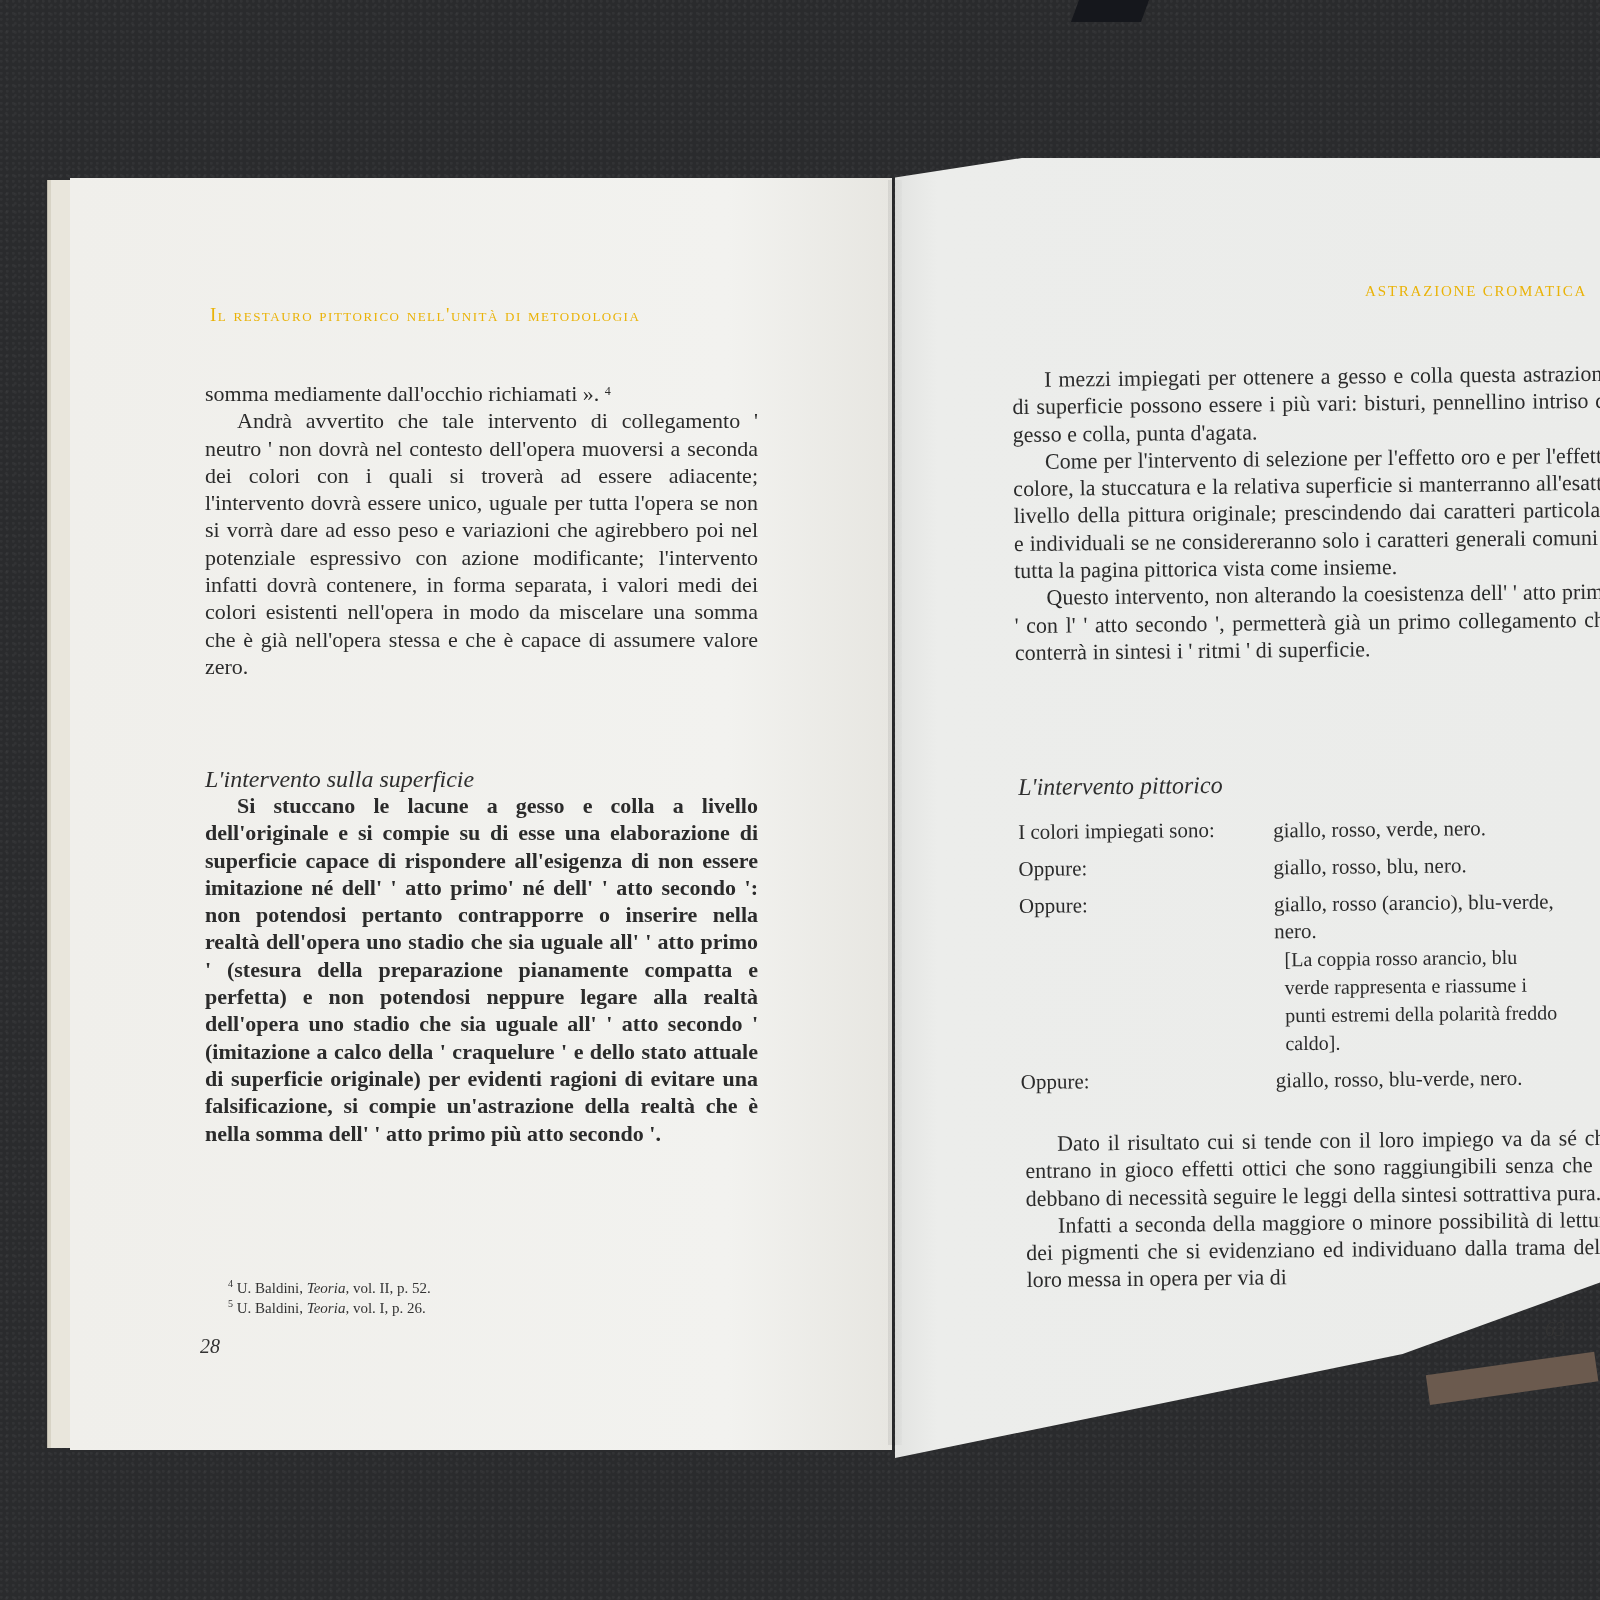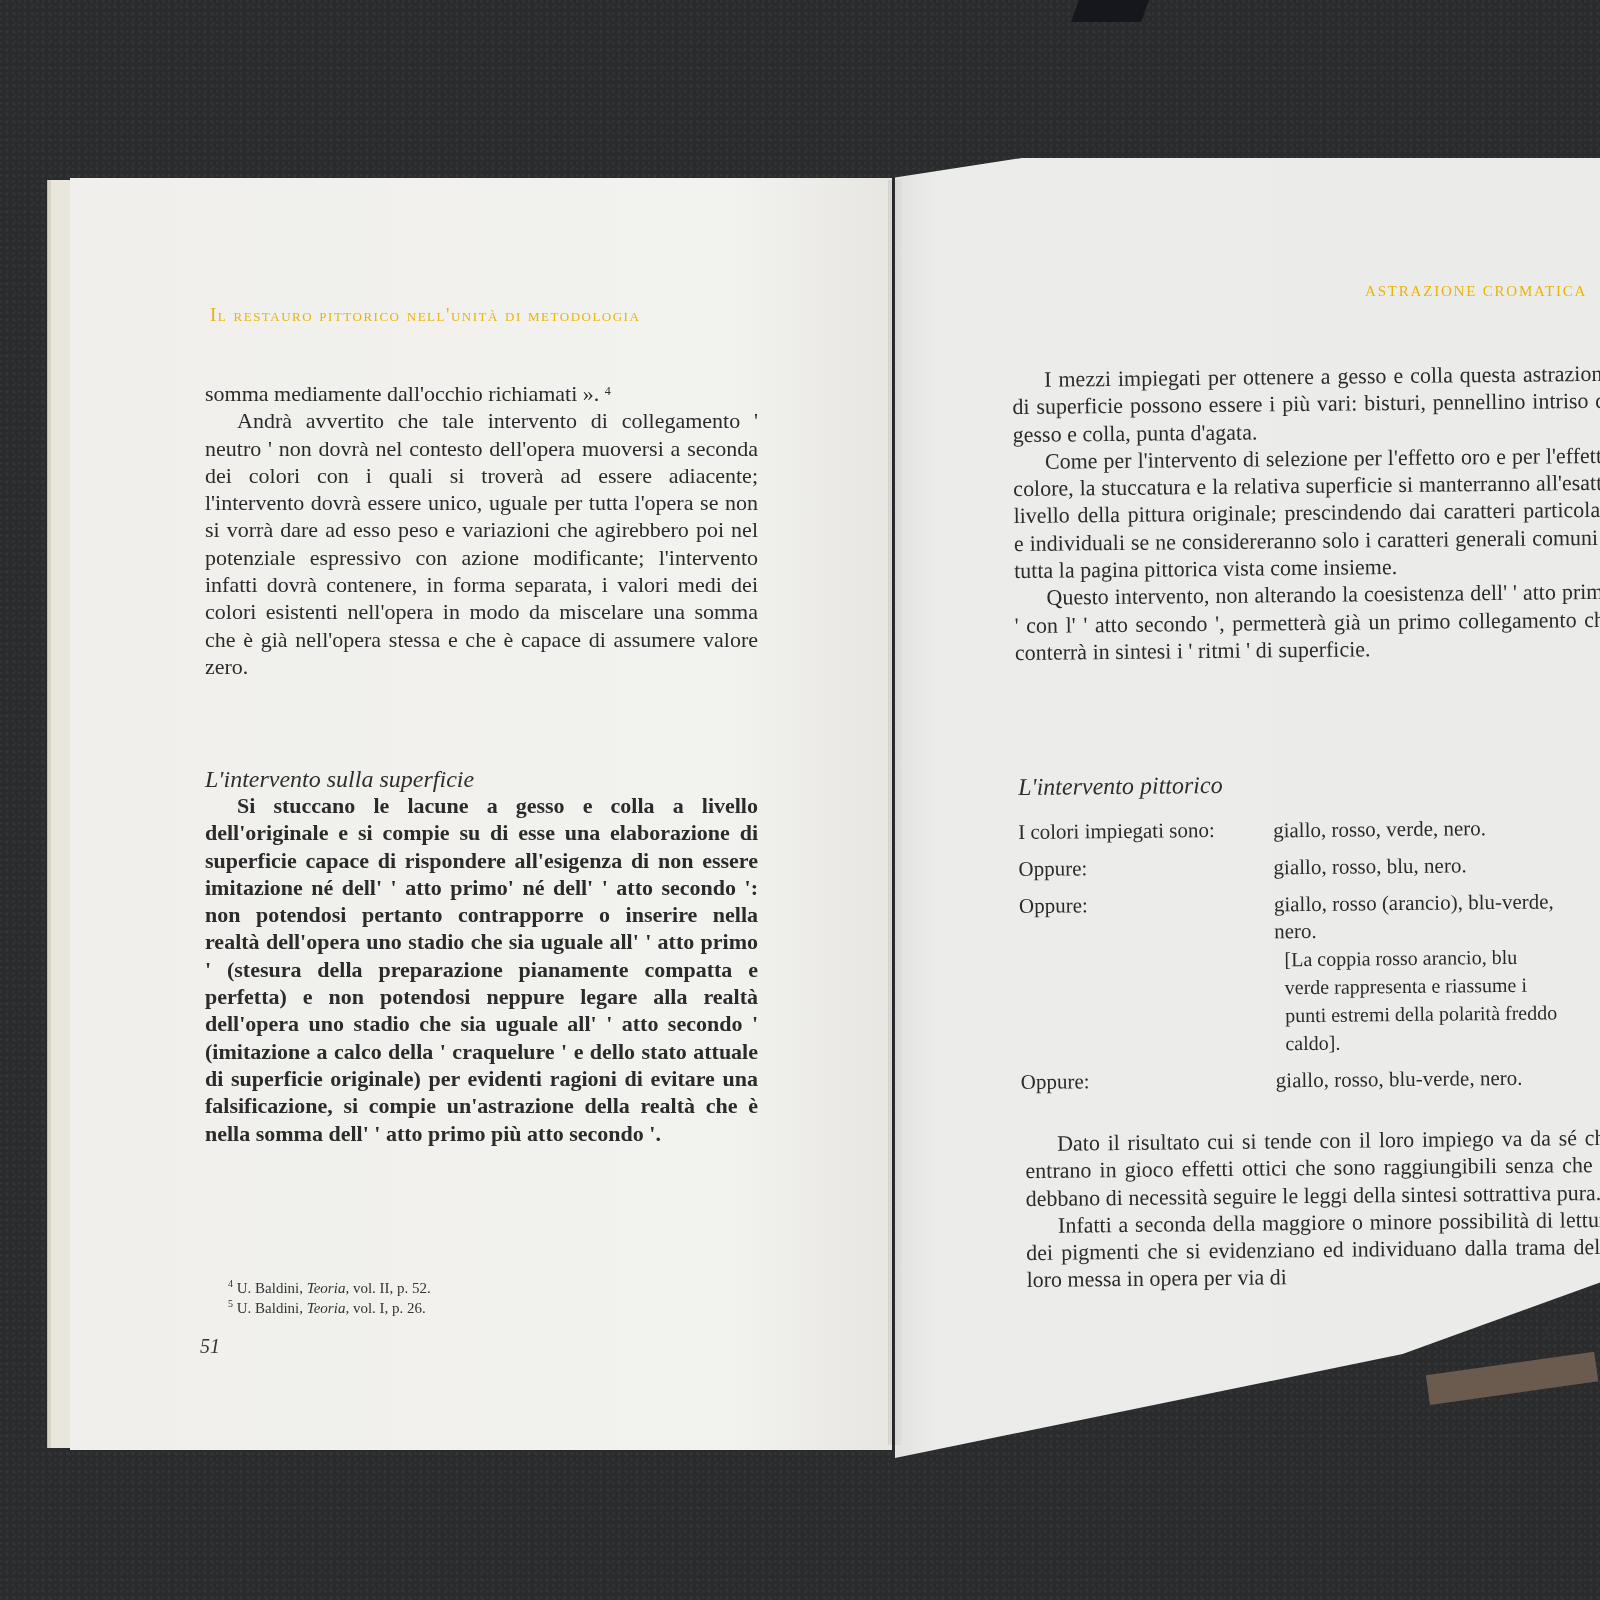--- a/index.html
+++ b/index.html
@@ -95,21 +95,21 @@
 
 <div class="body-text left-body" style="top:792px;font-weight:bold;">
   <p>Si stuccano le lacune a gesso e colla a livello dell'originale e si compie su di esse una elaborazione di superficie capace di rispondere all'esigenza di non essere imitazione né dell' ' atto primo' né dell' ' atto secondo ': non potendosi pertanto contrapporre o inserire nella realtà dell'opera uno stadio che sia uguale all' ' atto primo ' (stesura della preparazione pianamente compatta e perfetta) e non potendosi neppure legare alla realtà dell'opera uno stadio che sia uguale all' ' atto secondo ' (imitazione a calco della ' craquelure ' e dello stato attuale di superficie originale) per evidenti ragioni di evitare una falsificazione, si compie un'astrazione della realtà che è nella somma dell' ' atto primo più atto secondo '.</p>
 </div>
 
 <div class="footnotes">
   <div><sup>4</sup> <span>U. Baldini, </span><i>Teoria,</i><span> vol. II, p. 52.</span></div>
   <div><sup>5</sup> <span>U. Baldini, </span><i>Teoria,</i><span> vol. I, p. 26.</span></div>
 </div>
 
-<div class="folio" style="left:200px; top:1335px;">51</div>
+<div class="folio" style="left:200px; top:1335px;">28</div>
 
 <div class="running-head rh-right">Astrazione cromatica</div>
 
 <div class="body-text right-body right-tilt" style="top:366px;">
   <p>I mezzi impiegati per ottenere a gesso e colla questa astrazione di superficie possono essere i più vari: bisturi, pennellino intriso di gesso e colla, punta d'agata.</p>
   <p>Come per l'intervento di selezione per l'effetto oro e per l'effetto colore, la stuccatura e la relativa superficie si manterranno all'esatto livello della pittura originale; prescindendo dai caratteri particolari e individuali se ne considereranno solo i caratteri generali comuni a tutta la pagina pittorica vista come insieme.</p>
   <p>Questo intervento, non alterando la coesistenza dell' ' atto primo ' con l' ' atto secondo ', permetterà già un primo collegamento che conterrà in sintesi i ' ritmi ' di superficie.</p>
 </div>
 
 <div class="section-title right-tilt" style="left:1018px; top:774px;">L'intervento pittorico</div>

